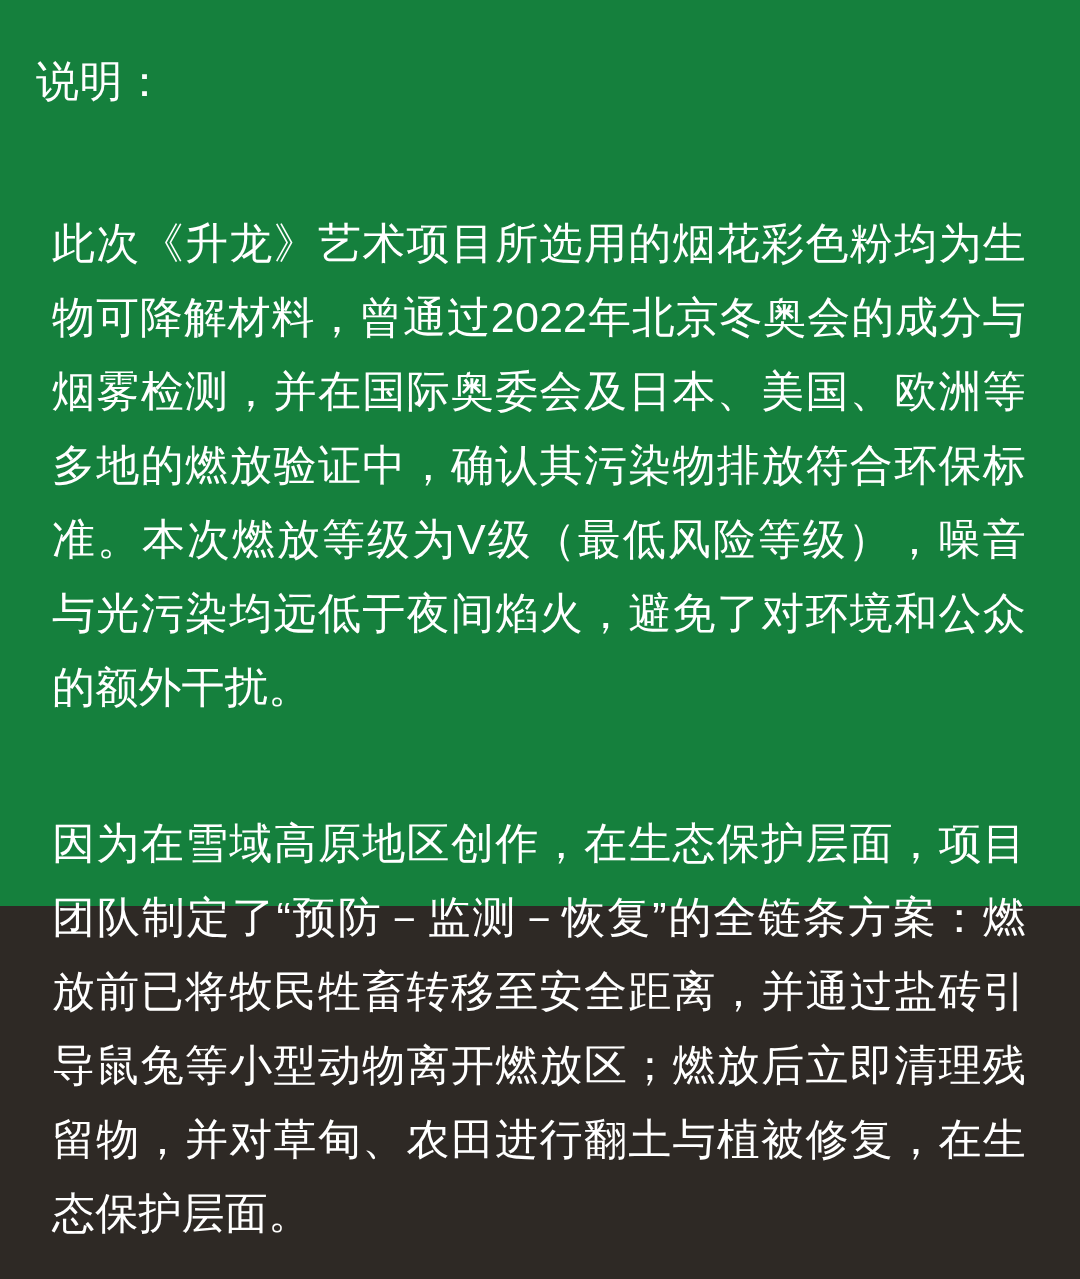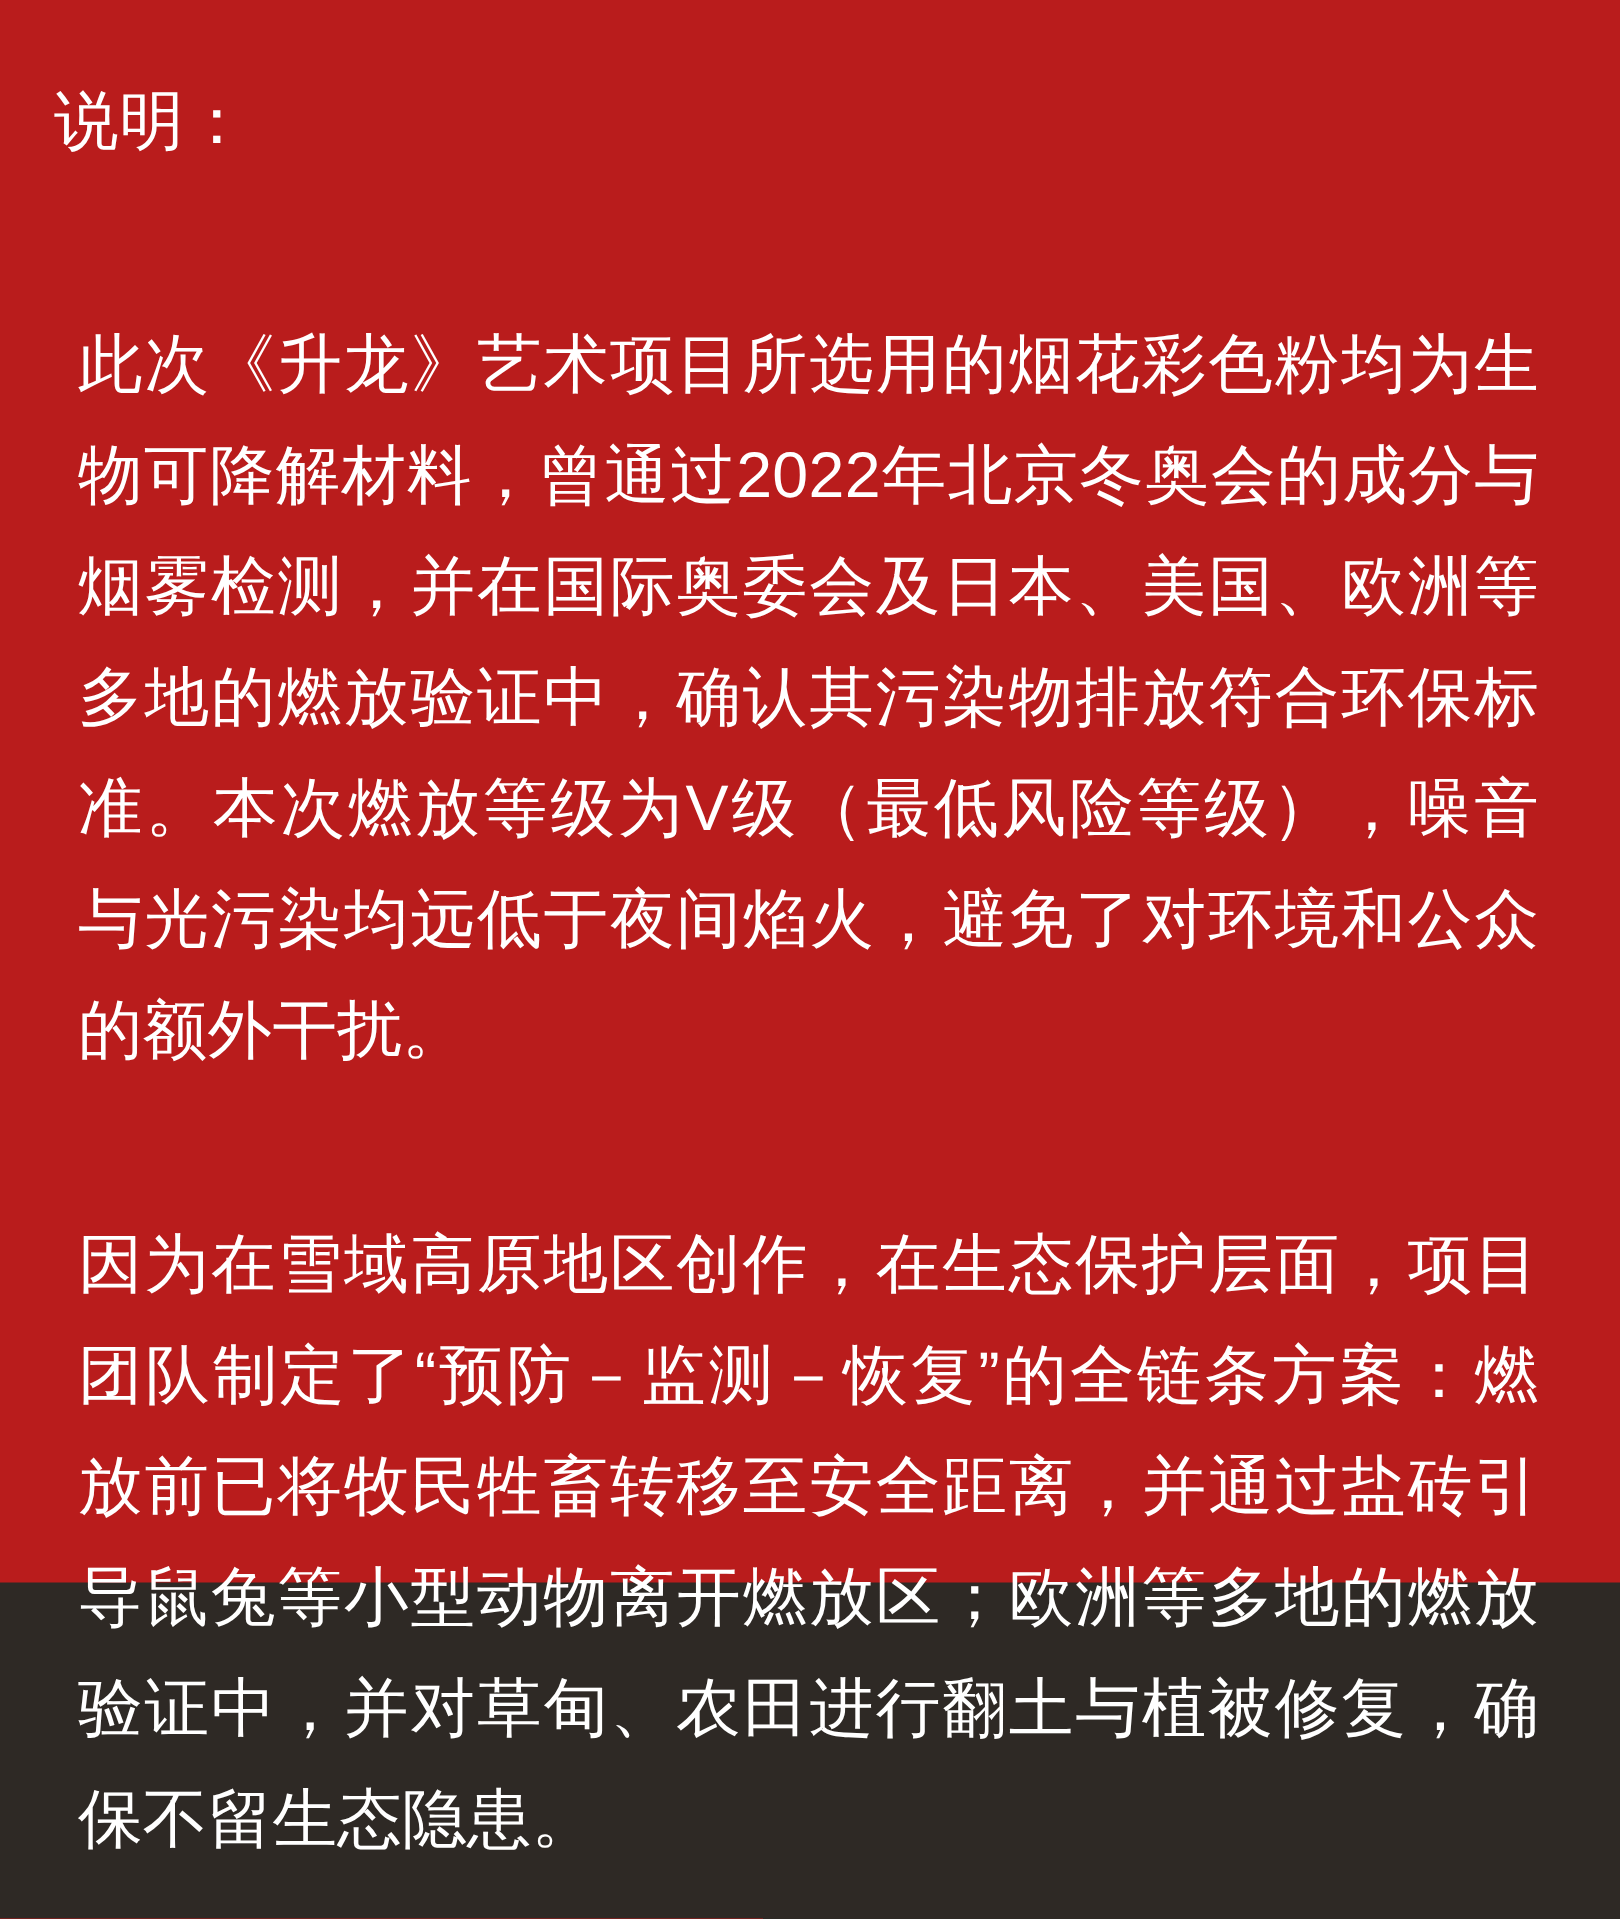--- a/index.html
+++ b/index.html
@@ -8,22 +8,22 @@
   }
   body {
     width: 1080px;
     height: 1279px;
     background: #2e2925;
     font-family: "Liberation Sans", "DejaVu Sans", sans-serif;
     overflow: hidden;
   }
   .page {
     width: 1080px;
-    height: 1055px;
-    background: #b91c1c;
+    height: 906px;
+    background: #15803d;
     box-sizing: border-box;
     padding: 52px 38px 0 36px;
   }
   .doc {
     color: #ffffff;
   }
   .heading {
     font-size: 43px;
     line-height: 1.35;
     letter-spacing: 0.5px;
@@ -56,16 +56,16 @@
   <div class="doc">
 
     <h1 class="heading">说明：</h1>
 
     <div class="spacer-lg"></div>
 
     <p class="para">此次《升龙》艺术项目所选用的烟花彩色粉均为生物可降解材料，曾通过2022年北京冬奥会的成分与烟雾检测，并在国际奥委会及日本、美国、欧洲等多地的燃放验证中，确认其污染物排放符合环保标准。本次燃放等级为V级（最低风险等级），噪音与光污染均远低于夜间焰火，避免了对环境和公众的额外干扰。</p>
 
     <div class="spacer-md"></div>
 
-    <p class="para">因为在雪域高原地区创作，在生态保护层面，项目团队制定了“预防－监测－恢复”的全链条方案：燃放前已将牧民牲畜转移至安全距离，并通过盐砖引导鼠兔等小型动物离开燃放区；欧洲等多地的燃放验证中，并对草甸、农田进行翻土与植被修复，确保不留生态隐患。</p>
+    <p class="para">因为在雪域高原地区创作，在生态保护层面，项目团队制定了“预防－监测－恢复”的全链条方案：燃放前已将牧民牲畜转移至安全距离，并通过盐砖引导鼠兔等小型动物离开燃放区；燃放后立即清理残留物，并对草甸、农田进行翻土与植被修复，在生态保护层面。</p>
 
   </div>
 </div>
 
 </body></html>

